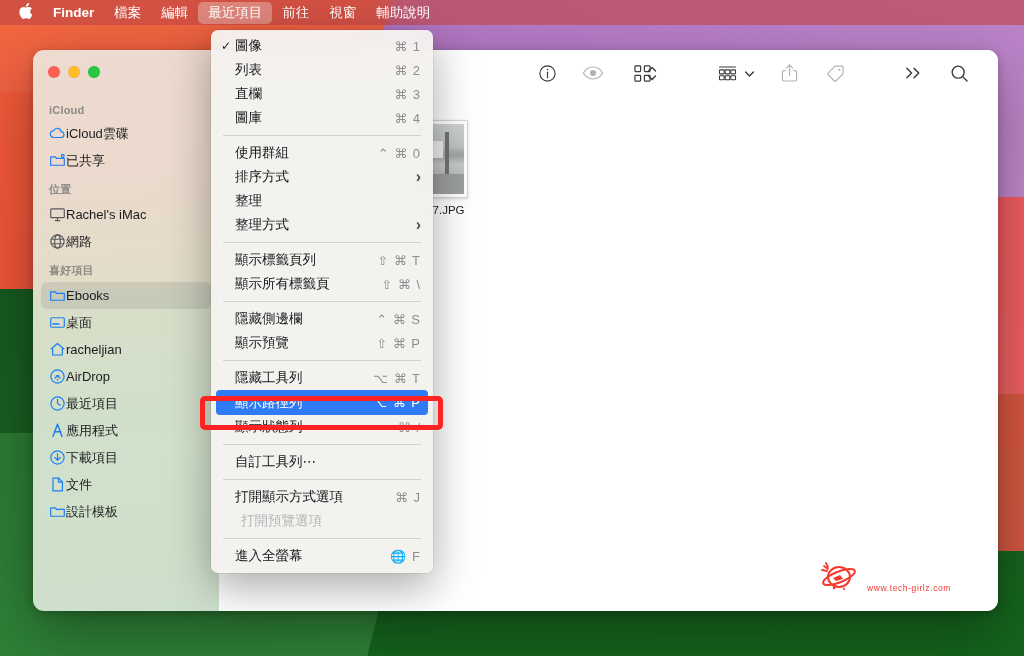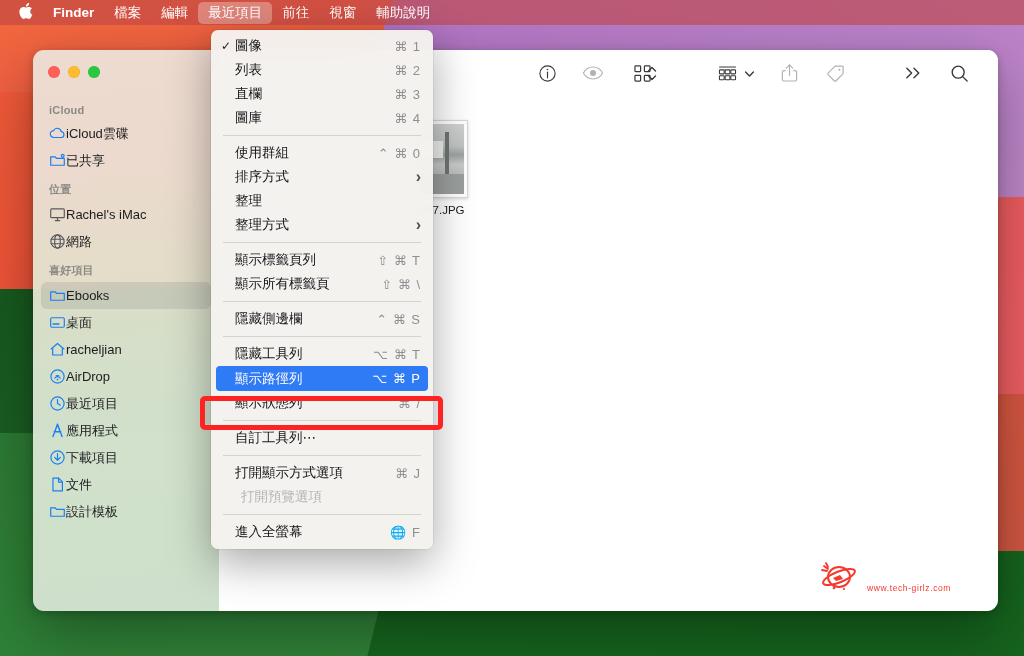--- a/index.html
+++ b/index.html
@@ -540,20 +540,25 @@
       <span class="check"></span>
       <span class="mlabel">顯示所有標籤頁</span>
       <span class="mkey">⇧ ⌘ \</span>
     </div>
     <div class="msep"></div>
     <div class="mi">
       <span class="check"></span>
       <span class="mlabel">隱藏側邊欄</span>
       <span class="mkey">⌃ ⌘ S</span>
     </div>
+    <div class="mi">
+      <span class="check"></span>
+      <span class="mlabel">顯示預覽</span>
+      <span class="mkey">⇧ ⌘ P</span>
+    </div>
     <div class="msep"></div>
     <div class="mi">
       <span class="check"></span>
       <span class="mlabel">隱藏工具列</span>
       <span class="mkey">⌥ ⌘ T</span>
     </div>
     <div class="mi highlight">
       <span class="check"></span>
       <span class="mlabel">顯示路徑列</span>
       <span class="mkey">⌥ ⌘ P</span>

